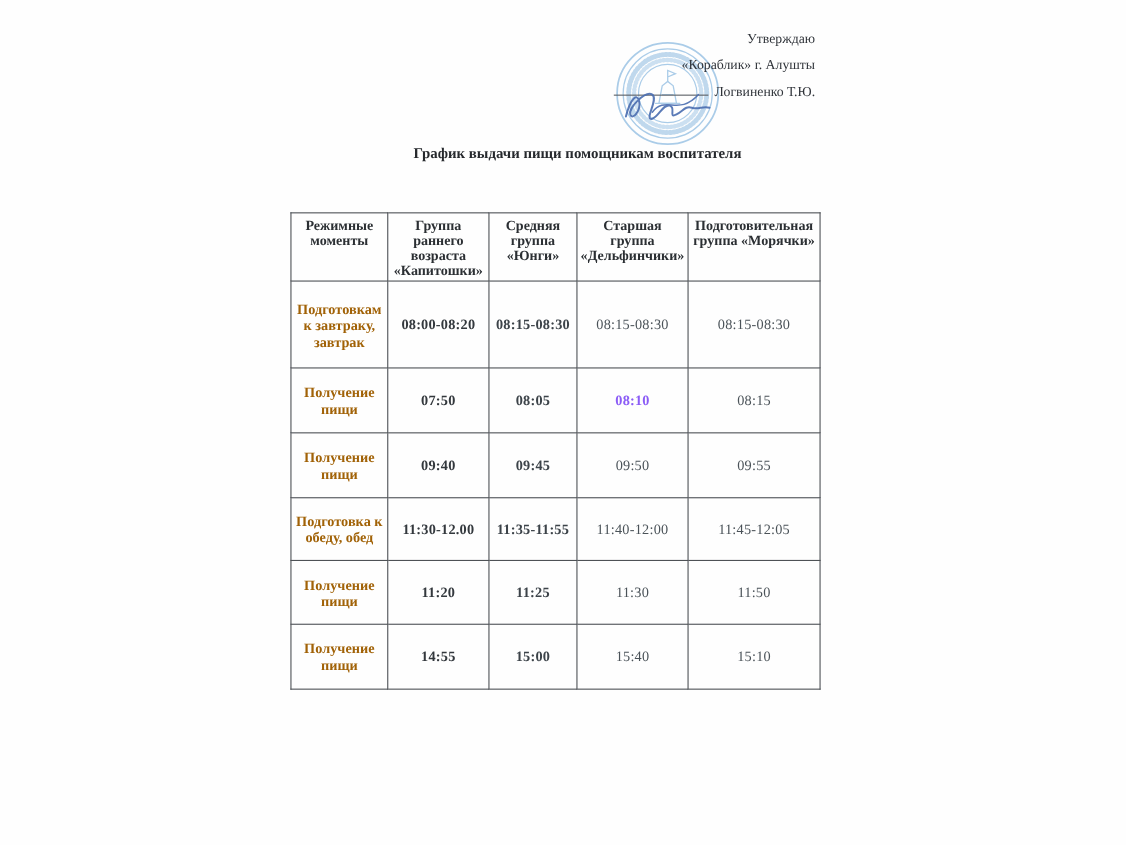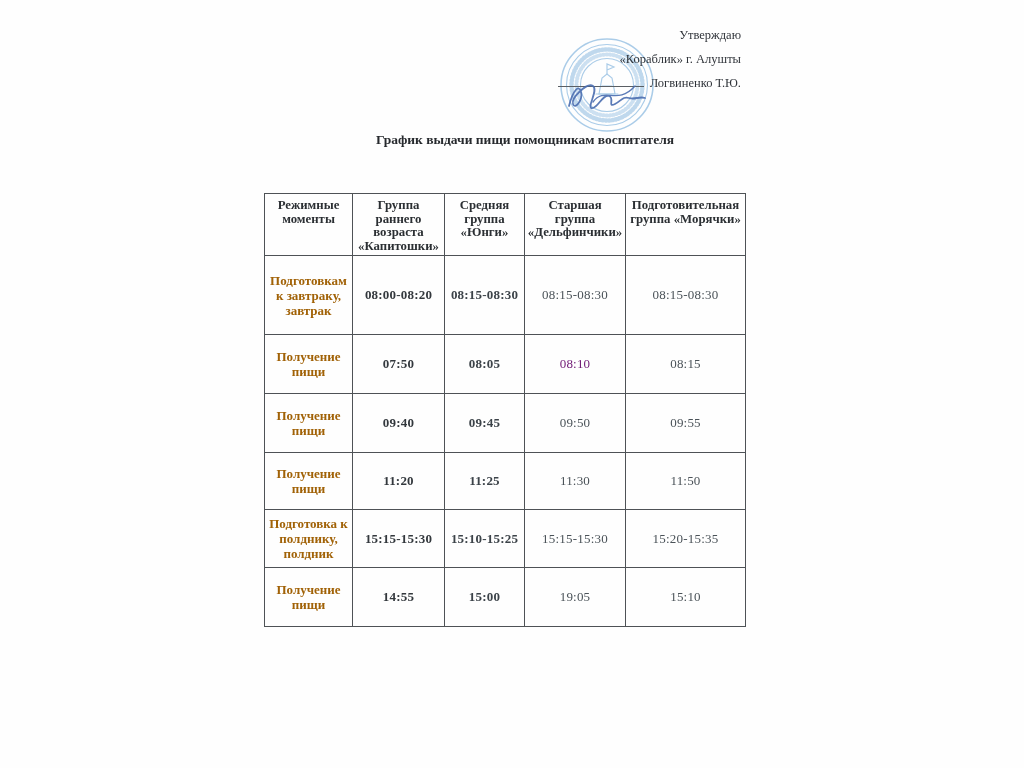--- a/index.html
+++ b/index.html
@@ -46,21 +46,21 @@
   .sched tbody tr:nth-child(5){height:58px}
   .sched tbody tr:nth-child(6){height:59px}
   .sched tbody tr:nth-child(7){height:76px}
   .sched tbody tr:nth-child(8){height:57px}
   .sched td.label{font-weight:bold;font-size:13px;line-height:15px;color:#a16207;}
   .sched td.time{font-size:13px;letter-spacing:0.2px;}
   .sched td.time.c1{font-weight:bold;color:#33383d;}
   .sched td.time.c2{font-weight:bold;color:#3c4349;}
   .sched td.time.c3{color:#4a5258;}
   .sched td.time.c4{color:#4a5258;}
-  .sched td.time.muted{color:#701a75;font-weight:normal;border-radius:11px;}
+  .sched td.time.muted{color:#8b5cf6;font-weight:bold;border-radius:11px;}
 </style>
 </head>
 <body>
 
 <div class="canvas">
 
   <svg class="stamp" width="98" height="98" viewBox="0 0 98 98">
     <g fill="none" stroke-linecap="round" stroke="#a2c7e6">
       <circle cx="49" cy="49" r="46" stroke-width="1.6"></circle>
       <circle cx="49" cy="49" r="40.5" stroke-width="1.1"></circle>
@@ -126,36 +126,36 @@
           <td class="c4 time">08:15</td>
         </tr>
         <tr>
           <td class="c0 label">Получение пищи</td>
           <td class="c1 time">09:40</td>
           <td class="c2 time">09:45</td>
           <td class="c3 time">09:50</td>
           <td class="c4 time">09:55</td>
         </tr>
         <tr>
+          <td class="c0 label">Подготовка к обеду, обед</td>
+          <td class="c1 time">11:30-12.00</td>
+          <td class="c2 time">11:35-11:55</td>
+          <td class="c3 time">11:40-12:00</td>
+          <td class="c4 time">11:45-12:05</td>
+        </tr>
+        <tr>
           <td class="c0 label">Получение пищи</td>
           <td class="c1 time">11:20</td>
           <td class="c2 time">11:25</td>
           <td class="c3 time">11:30</td>
           <td class="c4 time">11:50</td>
         </tr>
         <tr>
-          <td class="c0 label">Подготовка к полднику, полдник</td>
-          <td class="c1 time">15:15-15:30</td>
-          <td class="c2 time">15:10-15:25</td>
-          <td class="c3 time">15:15-15:30</td>
-          <td class="c4 time">15:20-15:35</td>
-        </tr>
-        <tr>
           <td class="c0 label">Получение пищи</td>
           <td class="c1 time">14:55</td>
           <td class="c2 time">15:00</td>
-          <td class="c3 time">19:05</td>
+          <td class="c3 time">15:40</td>
           <td class="c4 time">15:10</td>
         </tr>
       </tbody>
   </table>
 
 </div>
 
 </body></html>

